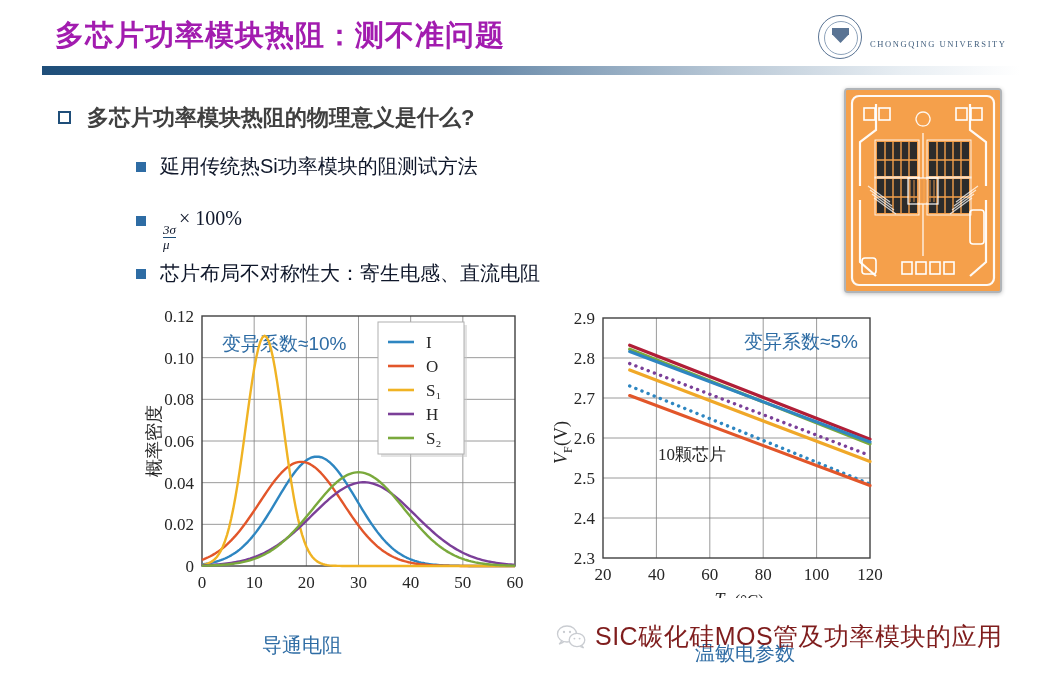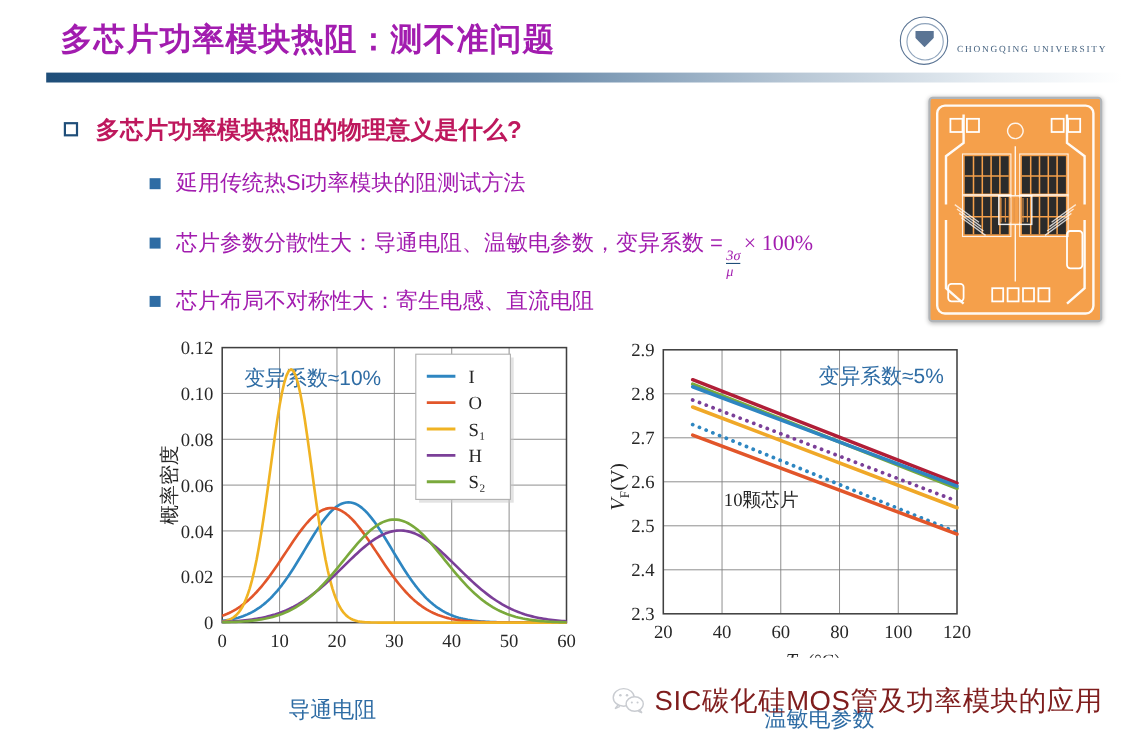--- a/index.html
+++ b/index.html
@@ -60,31 +60,31 @@
 
   
   #bullet-l1 {
     position:absolute; left:58px; top:103px;
     display:flex; align-items:flex-start; gap:16px;
   }
   .sq-open {
     width:13px; height:13px; border:2px solid #1f4e79;
     margin-top:8px; flex:0 0 auto;
   }
-  #bullet-l1-text { font-size:22px; font-weight:bold; color:#be185d; }
+  #bullet-l1-text { font-size:22px; font-weight:bold; color:#404040; }
 
   .bullet-l2 {
     position:absolute; left:136px;
     display:flex; align-items:flex-start; gap:14px;
   }
   .sq-filled {
     width:10px; height:10px; background:#2e6ca4;
     margin-top:9px; flex:0 0 auto;
   }
-  .bullet-l2-text { font-size:20px; color:#a21caf; white-space:nowrap; }
+  .bullet-l2-text { font-size:20px; color:#0f172a; white-space:nowrap; }
   #bullet-2a { top:153px; }
   #bullet-2b { top:207px; }
   #bullet-2c { top:260px; }
 
   
   .frac {
     display:inline-flex; flex-direction:column; align-items:flex-start;
     vertical-align:-0.45em; margin:0 3px;
     font-family:"Liberation Serif", serif; font-style:italic;
   }
@@ -146,21 +146,21 @@
 </div>
 
 <div class="bullet-l2" id="bullet-2a">
   <div class="sq-filled"></div>
   <div class="bullet-l2-text">延用传统热Si功率模块的阻测试方法</div>
 </div>
 
 <div class="bullet-l2" id="bullet-2b">
   <div class="sq-filled"></div>
   <div class="bullet-l2-text">
-    <span>芯片参数分散性大：导通电阻、温敏电参数，变异系数 =</span><span class="frac">
+    <span class="frac">
         <span class="num">3σ</span>
         <span class="bar"></span>
         <span class="den">μ</span>
       </span><span class="mathrm">× 100%</span>
   </div>
 </div>
 
 <div class="bullet-l2" id="bullet-2c">
   <div class="sq-filled"></div>
   <div class="bullet-l2-text">芯片布局不对称性大：寄生电感、直流电阻</div>

